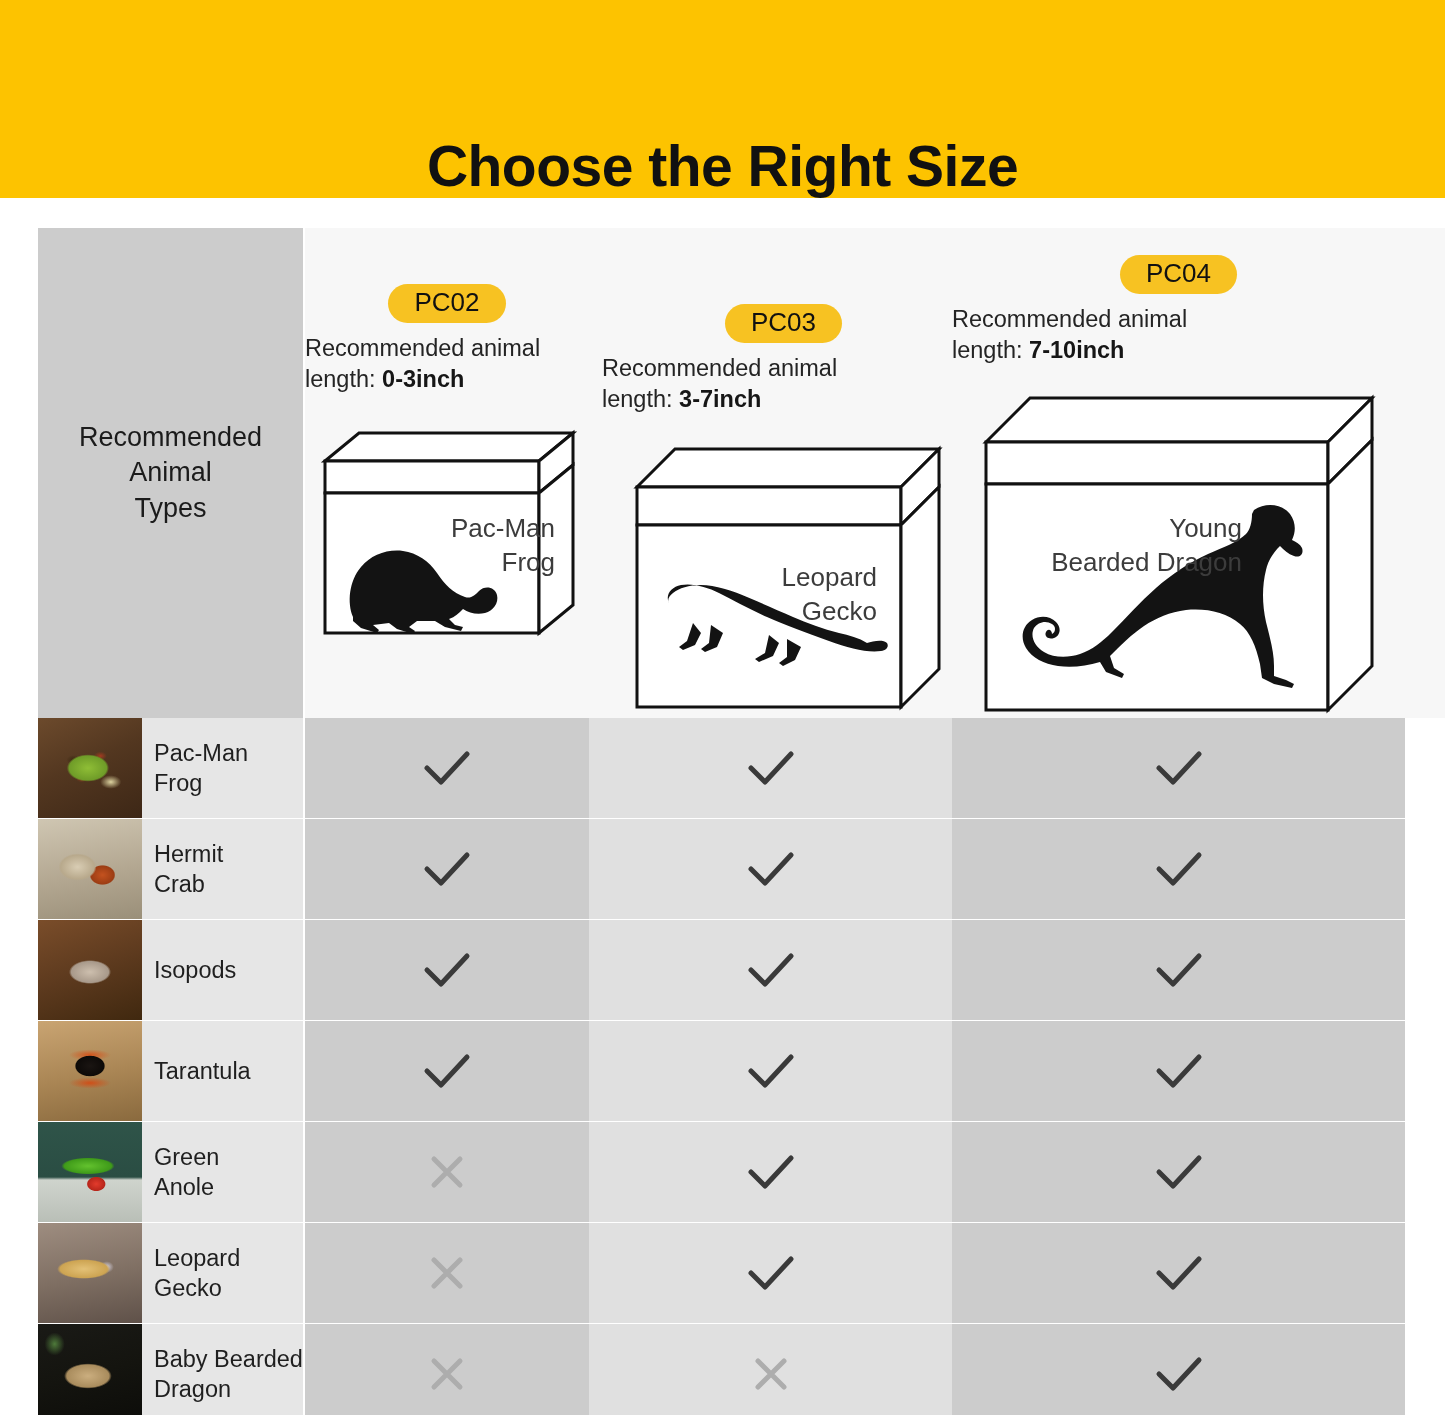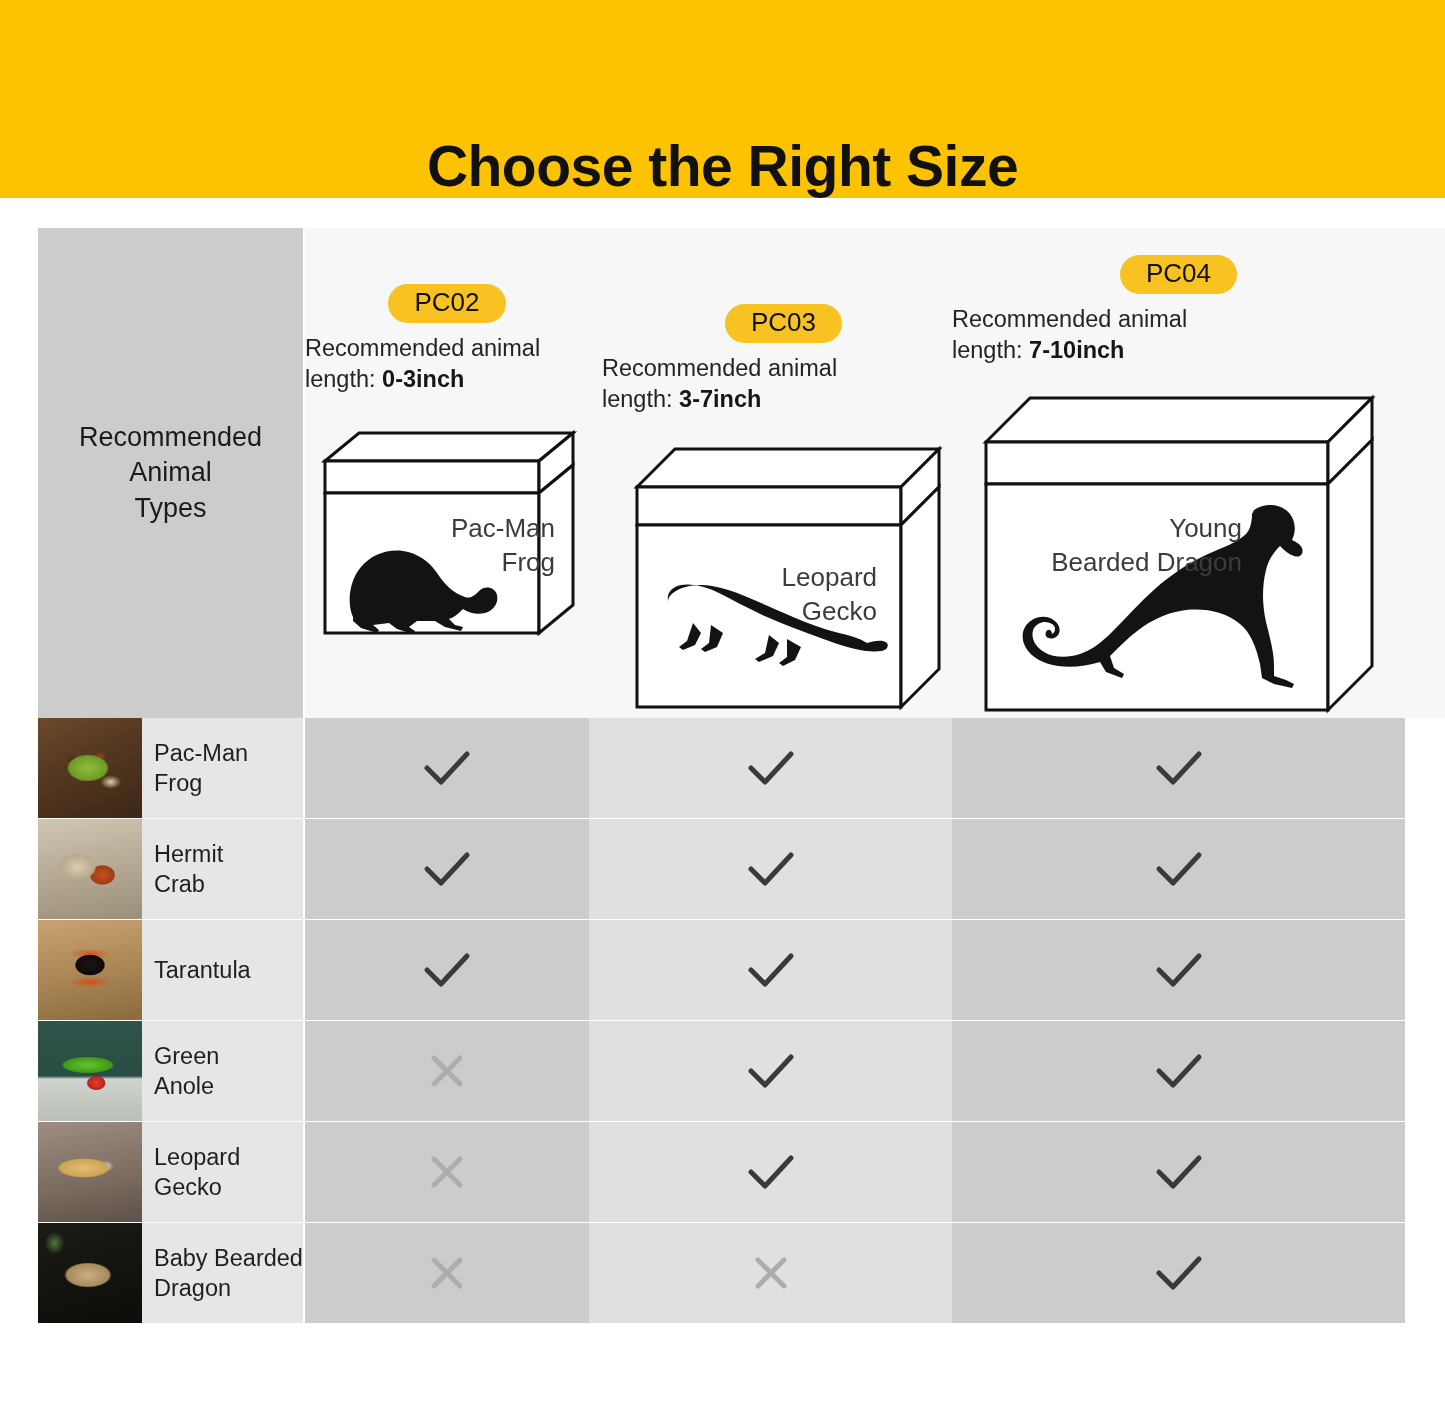--- a/index.html
+++ b/index.html
@@ -376,20 +376,43 @@
           </svg>
         </div>
         <div class="cell-mark c-pc04">
           <svg class="mark" width="56" height="44" viewBox="0 0 56 44">
             <path d="M8 22 L22 36 L48 8" fill="none" stroke="#3a3a3a" stroke-width="5" stroke-linecap="round" stroke-linejoin="round"></path>
           </svg>
         </div>
       </div>
       <div class="trow">
         <div class="cell-thumb">
+          <div class="photo ph-isopod"></div>
+        </div>
+        <div class="cell-name">
+          <span>Isopods</span>
+        </div>
+        <div class="cell-mark c-pc02">
+          <svg class="mark" width="56" height="44" viewBox="0 0 56 44">
+            <path d="M8 22 L22 36 L48 8" fill="none" stroke="#3a3a3a" stroke-width="5" stroke-linecap="round" stroke-linejoin="round"></path>
+          </svg>
+        </div>
+        <div class="cell-mark c-pc03">
+          <svg class="mark" width="56" height="44" viewBox="0 0 56 44">
+            <path d="M8 22 L22 36 L48 8" fill="none" stroke="#3a3a3a" stroke-width="5" stroke-linecap="round" stroke-linejoin="round"></path>
+          </svg>
+        </div>
+        <div class="cell-mark c-pc04">
+          <svg class="mark" width="56" height="44" viewBox="0 0 56 44">
+            <path d="M8 22 L22 36 L48 8" fill="none" stroke="#3a3a3a" stroke-width="5" stroke-linecap="round" stroke-linejoin="round"></path>
+          </svg>
+        </div>
+      </div>
+      <div class="trow">
+        <div class="cell-thumb">
           <div class="photo ph-tarantula"></div>
         </div>
         <div class="cell-name">
           <span>Tarantula</span>
         </div>
         <div class="cell-mark c-pc02">
           <svg class="mark" width="56" height="44" viewBox="0 0 56 44">
             <path d="M8 22 L22 36 L48 8" fill="none" stroke="#3a3a3a" stroke-width="5" stroke-linecap="round" stroke-linejoin="round"></path>
           </svg>
         </div>

